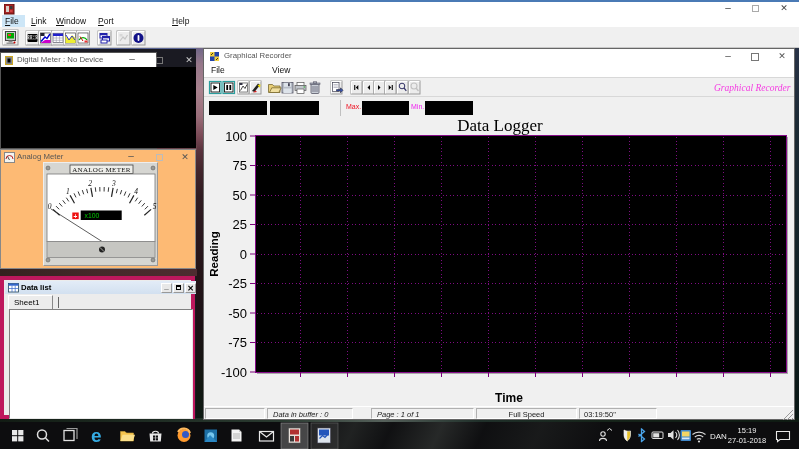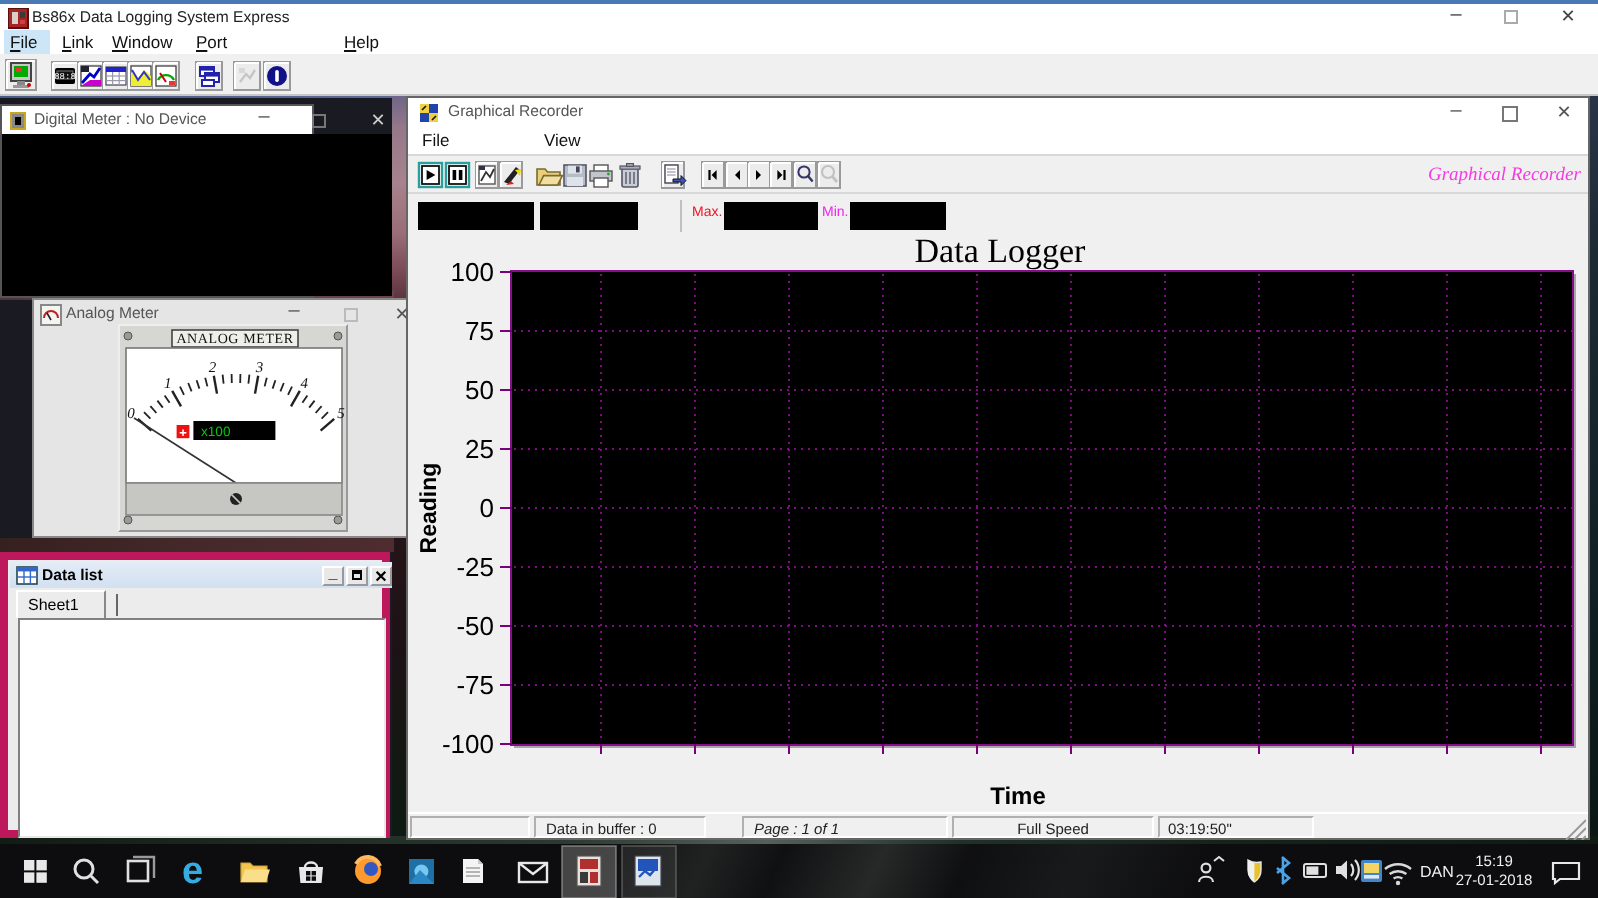--- a/index.html
+++ b/index.html
@@ -15,21 +15,20 @@
 <div class="abs" id="wp-strip-bot" style="left:0;top:418px;width:799px;height:4px;background:linear-gradient(90deg,#121c14 0%,#2a3a30 35%,#55605a 48%,#20302a 60%,#16241a 75%,#0e1a12 100%);"></div>
 
 <div class="abs" id="mainbar" style="left:0;top:0;width:799px;height:46px;background:#f0f0f0;border-top:2px solid #4a7ab5;">
   <div class="abs" style="left:0;top:0;width:799px;height:13px;background:#ffffff;"></div>
   <svg class="abs" style="left:4px;top:2px;" width="11" height="11">
       <rect x="0" y="0" width="10" height="10" fill="#a82424" stroke="#5a1010" stroke-width="1"></rect>
       <rect x="2" y="2" width="3" height="6" fill="#d8d0c8"></rect>
       <rect x="6" y="2" width="2.5" height="3" fill="#3a3a3a"></rect>
       <rect x="6" y="6" width="2.5" height="2" fill="#d04040"></rect>
     </svg>
-  <div class="abs" style="left:16px;top:0px;width:300px;height:13px;font-size:7.8px;line-height:13px;color:#222;">Bs86x Data Logging System Express</div>
   <div class="abs" style="left:721px;top:1px;width:14px;height:11px;font-size:10px;line-height:9px;color:#444;text-align:center;">–</div>
   <div class="abs" style="left:752px;top:3px;width:7px;height:7px;border:1px solid #aaa;"></div>
   <div class="abs" style="left:777px;top:1px;width:14px;height:11px;font-size:9px;line-height:11px;color:#444;text-align:center;">✕</div>
 
   <div class="abs" style="left:0;top:13px;width:799px;height:12px;background:#ffffff;font-size:8.5px;color:#111;">
     <div class="abs" style="left:2px;top:0;width:23px;height:12px;background:#cde6f7;"></div>
     <div class="abs" style="left:5px;top:0;line-height:12px;"><u>F</u>ile</div>
     <div class="abs" style="left:31px;top:0;line-height:12px;"><u>L</u>ink</div>
     <div class="abs" style="left:56px;top:0;line-height:12px;"><u>W</u>indow</div>
     <div class="abs" style="left:98px;top:0;line-height:12px;"><u>P</u>ort</div>
@@ -124,21 +123,21 @@
 
 <div class="abs" id="win-digital" style="left:0;top:52px;width:157px;height:97px;background:#fff;border:1px solid #555;">
   <div class="abs" style="left:4px;top:3px;width:8px;height:9px;background:#000;border:1px solid #caa520;box-shadow:inset 0 0 0 1.5px #888;"></div>
   <div class="abs" style="left:16px;top:1px;font-size:7.8px;line-height:12px;color:#555;">Digital Meter : No Device</div>
   <div class="abs" style="left:125px;top:2px;width:12px;height:10px;font-size:10px;line-height:8px;color:#555;text-align:center;">–</div>
   <div class="abs" style="left:155px;top:4px;width:7px;height:7px;border:1px solid #777;"></div>
   <div class="abs" style="left:182px;top:2px;width:12px;height:10px;font-size:9px;line-height:10px;color:#ccc;text-align:center;">✕</div>
   <div class="abs" style="left:0px;top:14px;width:195px;height:81px;background:#000;"></div>
 </div>
 
-<div class="abs" id="win-analog" style="left:16px;top:149px;width:196px;height:120px;background:#e5e5e5;border:1px solid #888;">
+<div class="abs" id="win-analog" style="left:0;top:149px;width:196px;height:120px;background:#fdba74;border:1px solid #888;">
   <svg class="abs" style="left:3px;top:2px;" width="11" height="11">
       <rect x="0.5" y="0.5" width="10" height="10" fill="#f4f4f0" stroke="#888"></rect>
       <path d="M2 7 A3.5 3.5 0 0 1 9 7" fill="none" stroke="#b22" stroke-width="1"></path>
       <line x1="5.5" y1="8" x2="3.5" y2="4.5" stroke="#222" stroke-width="0.8"></line>
     </svg>
   <div class="abs" style="left:16px;top:1px;font-size:7.8px;line-height:12px;color:#555;">Analog Meter</div>
   <div class="abs" style="left:124px;top:2px;width:12px;height:10px;font-size:10px;line-height:8px;color:#555;text-align:center;">–</div>
   <div class="abs" style="left:155px;top:4px;width:7px;height:7px;border:1px solid #bbb;"></div>
   <div class="abs" style="left:178px;top:2px;width:12px;height:10px;font-size:9px;line-height:10px;color:#555;text-align:center;">✕</div>
   <div id="meter" class="abs" style="left:42px;top:12px;width:115px;height:104px;background:#d6d6d2;border:1px solid #999;border-top-color:#eee;border-left-color:#eee;">
@@ -407,21 +406,21 @@
       <line x1="472.5" y1="255" x2="472.5" y2="260" stroke="#7a007a" stroke-width="1" shape-rendering="crispEdges"></line>
       <line x1="519.5" y1="255" x2="519.5" y2="260" stroke="#7a007a" stroke-width="1" shape-rendering="crispEdges"></line>
       <line x1="566.5" y1="255" x2="566.5" y2="260" stroke="#7a007a" stroke-width="1" shape-rendering="crispEdges"></line>
       <text x="14" y="137" text-anchor="middle" style="font-family:'Liberation Sans',sans-serif;font-size:11.5px;font-weight:bold;fill:#000;" transform="rotate(-90 14 137)">Reading</text>
       <text x="305" y="285" text-anchor="middle" style="font-family:'Liberation Sans',sans-serif;font-size:12px;font-weight:bold;fill:#000;">Time</text>
     </svg>
   </div>
 
   <div class="abs" id="rec-status" style="left:0;top:357px;width:590px;height:13px;background:#f0f0f0;border-top:1px solid #fff;font-size:7.5px;color:#222;">
     <div class="abs" style="left:1px;top:1px;width:60px;height:11px;border:1px solid #b0b0b0;border-bottom-color:#fff;border-right-color:#fff;"></div>
-    <div class="abs" style="left:63px;top:1px;width:86px;height:11px;border:1px solid #b0b0b0;border-bottom-color:#fff;border-right-color:#fff;line-height:11px;padding-left:5px;">Data in buffer : 0</div>
+    <div class="abs" style="left:63px;top:1px;width:86px;height:11px;border:1px solid #b0b0b0;border-bottom-color:#fff;border-right-color:#fff;line-height:11px;padding-left:5px;font-style:italic;">Data in buffer : 0</div>
     <div class="abs" style="left:167px;top:1px;width:103px;height:11px;border:1px solid #b0b0b0;border-bottom-color:#fff;border-right-color:#fff;line-height:11px;padding-left:5px;font-style:italic;">Page : 1 of 1</div>
     <div class="abs" style="left:272px;top:1px;width:101px;height:11px;border:1px solid #b0b0b0;border-bottom-color:#fff;border-right-color:#fff;line-height:11px;text-align:center;">Full Speed</div>
     <div class="abs" style="left:375px;top:1px;width:78px;height:11px;border:1px solid #b0b0b0;border-bottom-color:#fff;border-right-color:#fff;line-height:11px;padding-left:4px;">03:19:50"</div>
     <svg class="abs" style="left:577px;top:1px;" width="12" height="12">
         <g stroke="#999" stroke-width="1">
           <line x1="2" y1="12" x2="12" y2="2"></line>
           <line x1="6" y1="12" x2="12" y2="6"></line>
           <line x1="10" y1="12" x2="12" y2="10"></line>
         </g>
       </svg>

